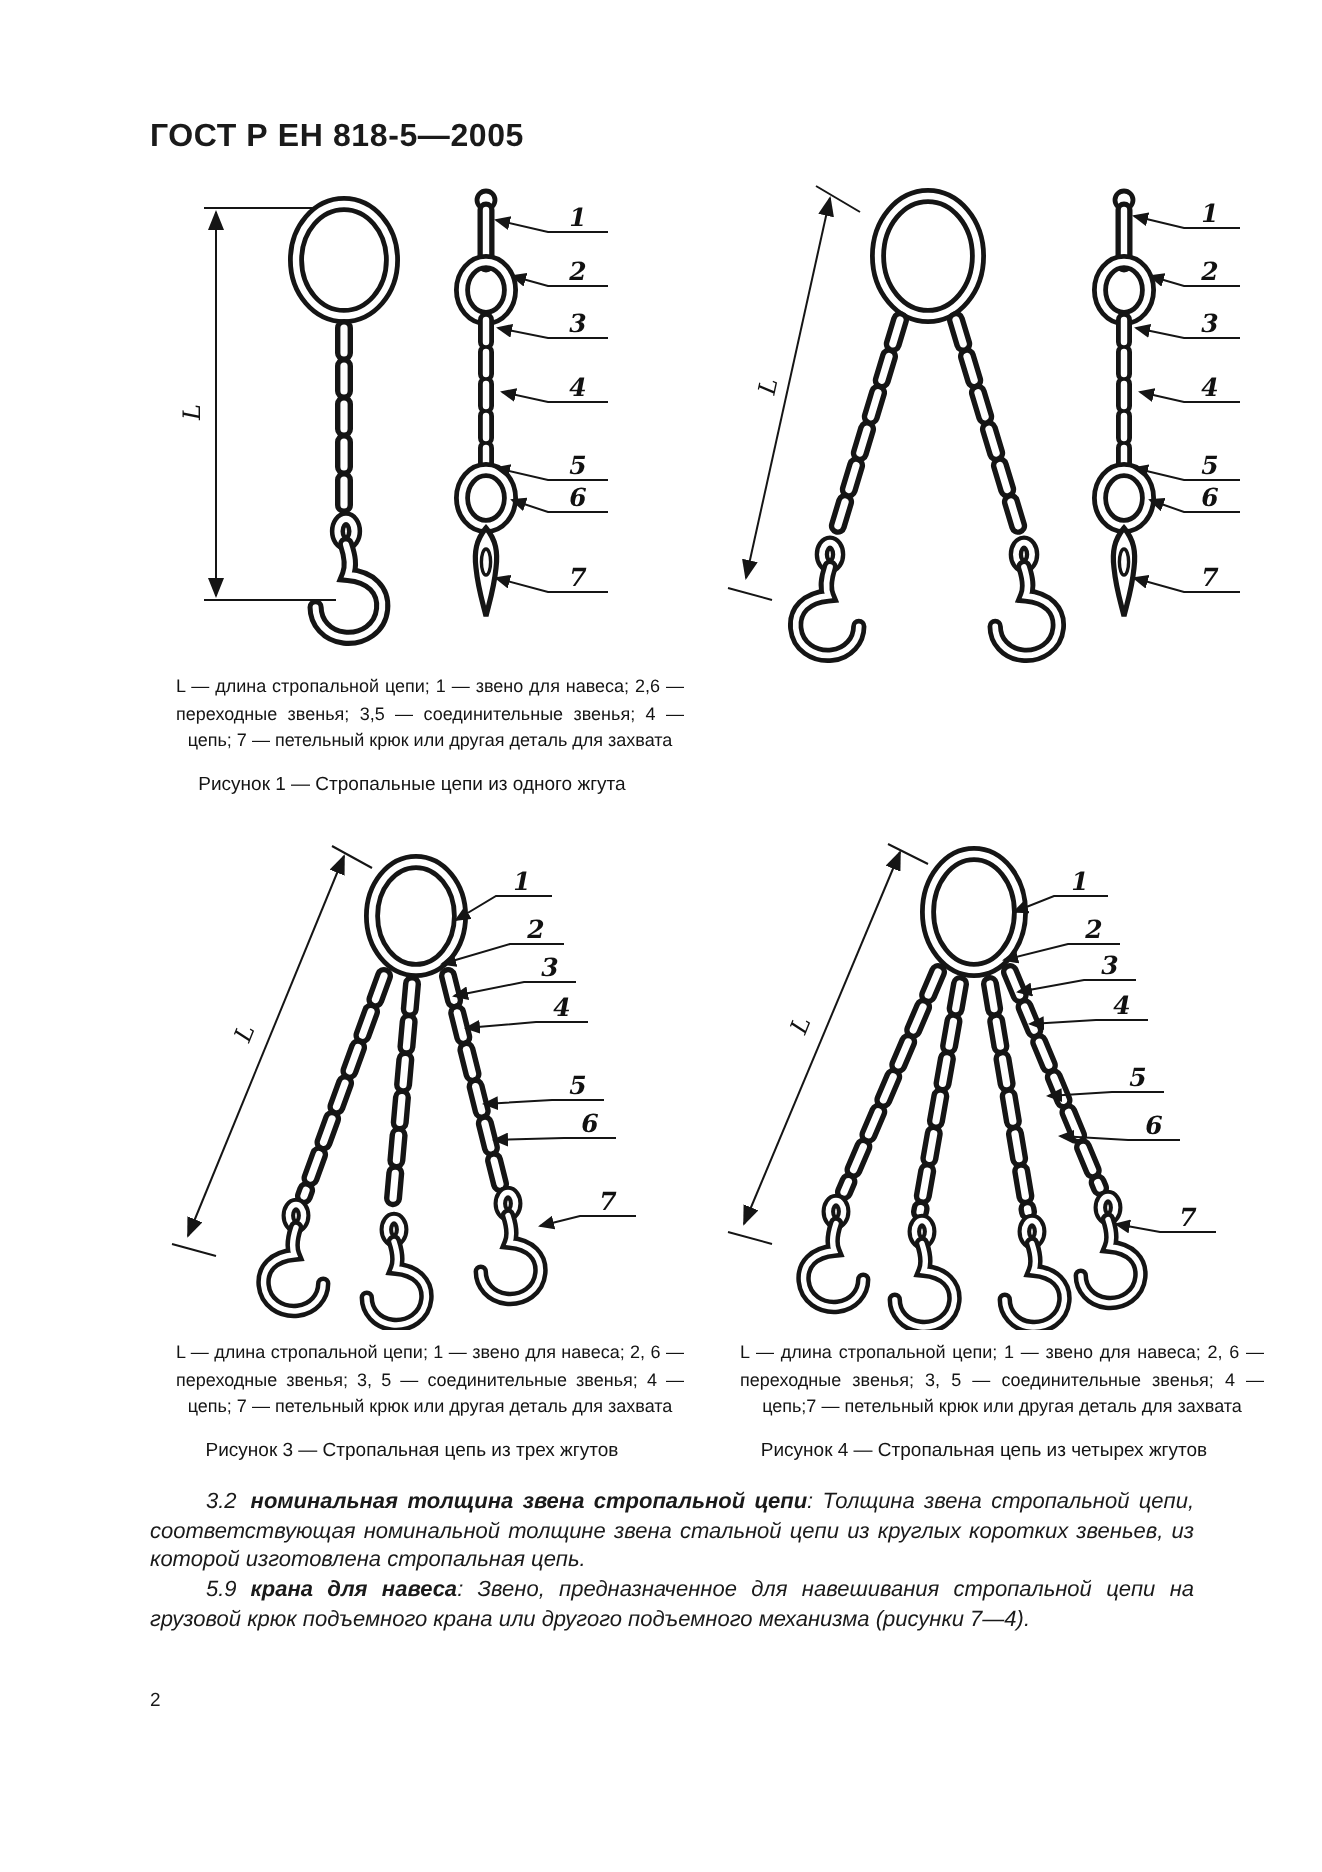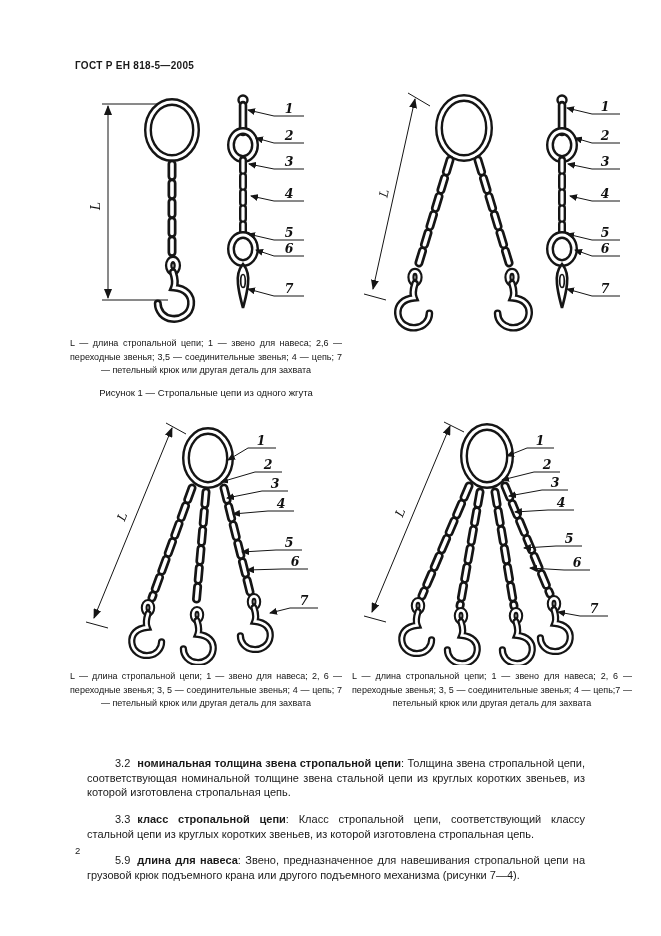--- a/index.html
+++ b/index.html
@@ -7,43 +7,44 @@
     position:relative;
     width:661px;height:936px;
     margin:0 auto;
     background:#ffffff;
     font-family:"Liberation Sans",sans-serif;
     color:#1a1a1a;
     overflow:hidden;
   }
   .doc-header{
     position:absolute;left:75px;top:60px;
-    font-size:10px;font-weight:bold;letter-spacing:0.3px;
+    font-size:16px;font-weight:bold;letter-spacing:0.3px;
   }
   .fig-cell{position:absolute;}
   .cell-1{left:70px;top:84px;width:272px;}
   .cell-2{left:352px;top:84px;width:280px;}
   .cell-3{left:70px;top:420px;width:272px;}
   .cell-4{left:352px;top:420px;width:280px;}
   .fig-svg{display:block;}
   .caption{
     margin-top:5px;
     font-size:9px;line-height:1.5;
     text-align:justify;text-align-last:center;
     color:#141414;
+    margin-left:18px;
   }
   .fig-label{
     margin-top:9px;
     font-size:9.5px;text-align:center;color:#141414;
   }
   .body-text{
     position:absolute;left:75px;top:744px;width:522px;
     font-size:11px;line-height:1.33;text-align:justify;
   }
-  .body-p{margin:12px;text-indent:28px;}
+  .body-p{margin:0;text-indent:28px;font-style:italic;}
   .p-num{padding-right:7px;}
   .term{font-weight:bold;}
   .page-num{
     position:absolute;left:75px;top:845px;
     font-size:9.5px;
   }
   
   .ch-o{stroke:#151515;stroke-width:9;fill:none;stroke-dasharray:12.5 6.5;stroke-linecap:round;}
   .ch-i{stroke:#ffffff;stroke-width:3.6;fill:none;stroke-dasharray:12.5 6.5;stroke-linecap:round;}
   .ch-o2{stroke:#151515;stroke-width:8;fill:none;stroke-dasharray:11 5;stroke-linecap:round;}
@@ -223,20 +224,21 @@
           <text x="211" y="88" class="callout" text-anchor="middle">4</text>
         <polyline points="172,132 206,130 232,130" class="lead" marker-start="url(#l3)"></polyline>
           <text x="219" y="127" class="callout" text-anchor="middle">5</text>
         <polyline points="177,150 212,149 238,149" class="lead" marker-start="url(#l3)"></polyline>
           <text x="225" y="146" class="callout" text-anchor="middle">6</text>
         <polyline points="200,193 220,188 248,188" class="lead" marker-start="url(#l3)"></polyline>
           <text x="234" y="185" class="callout" text-anchor="middle">7</text>
       </g>
     </svg>
     <div class="caption">L — длина стропальной цепи; 1 — звено для навеса; 2, 6 — переходные звенья; 3, 5 — соединительные звенья; 4 — цепь; 7 — петельный крюк или другая деталь для захвата</div>
+    <div class="fig-label">Рисунок 3 — Стропальная цепь из трех жгутов</div>
   </div>
 
   <div class="fig-cell cell-4">
     <svg class="fig-svg" viewBox="0 0 280 245" width="280" height="245">
       <defs>
         <marker id="a4" markerWidth="10" markerHeight="8" refX="9" refY="4" orient="auto-start-reverse">
             <path d="M0,0 L10,4 L0,8 z" class="arrfill"></path>
           </marker>
         <marker id="l4" markerWidth="8" markerHeight="7" refX="7" refY="3.5" orient="auto-start-reverse">
             <path d="M0,0 L8,3.5 L0,7 z" class="arrfill"></path>
@@ -275,23 +277,23 @@
           <text x="209" y="87" class="callout" text-anchor="middle">4</text>
         <polyline points="172,128 204,126 230,126" class="lead" marker-start="url(#l4)"></polyline>
           <text x="217" y="123" class="callout" text-anchor="middle">5</text>
         <polyline points="178,148 212,150 238,150" class="lead" marker-start="url(#l4)"></polyline>
           <text x="225" y="147" class="callout" text-anchor="middle">6</text>
         <polyline points="206,192 228,196 256,196" class="lead" marker-start="url(#l4)"></polyline>
           <text x="242" y="193" class="callout" text-anchor="middle">7</text>
       </g>
     </svg>
     <div class="caption">L — длина стропальной цепи; 1 — звено для навеса; 2, 6 — переходные звенья; 3, 5 — соединительные звенья; 4 — цепь;7 — петельный крюк или другая деталь для захвата</div>
+    <div class="fig-label">Рисунок 4 — Стропальная цепь из четырех жгутов</div>
   </div>
 
   <div class="body-text">
     <p class="body-p"><span class="p-num">3.2</span><b class="term">номинальная толщина звена стропальной цепи</b><span>: Толщина звена стропальной цепи, соответствующая номинальной толщине звена стальной цепи из круглых коротких звеньев, из которой изготовлена стропальная цепь.</span></p>
-    <p class="body-p"><span class="p-num">3.3</span><b class="term">класс стропальной цепи</b><span>: Класс стропальной цепи, соответствующий классу стальной цепи из круглых коротких звеньев, из которой изготовлена стропальная цепь.</span></p>
-    <p class="body-p"><span class="p-num">5.9</span><b class="term">длина для навеса</b><span>: Звено, предназначенное для навешивания стропальной цепи на грузовой крюк подъемного крана или другого подъемного механизма (рисунки 7—4).</span></p>
+    <p class="body-p"><span class="p-num">5.9</span><b class="term">крана для навеса</b><span>: Звено, предназначенное для навешивания стропальной цепи на грузовой крюк подъемного крана или другого подъемного механизма (рисунки 7—4).</span></p>
   </div>
 
   <div class="page-num">2</div>
 
 </div>
 
 </body></html>

